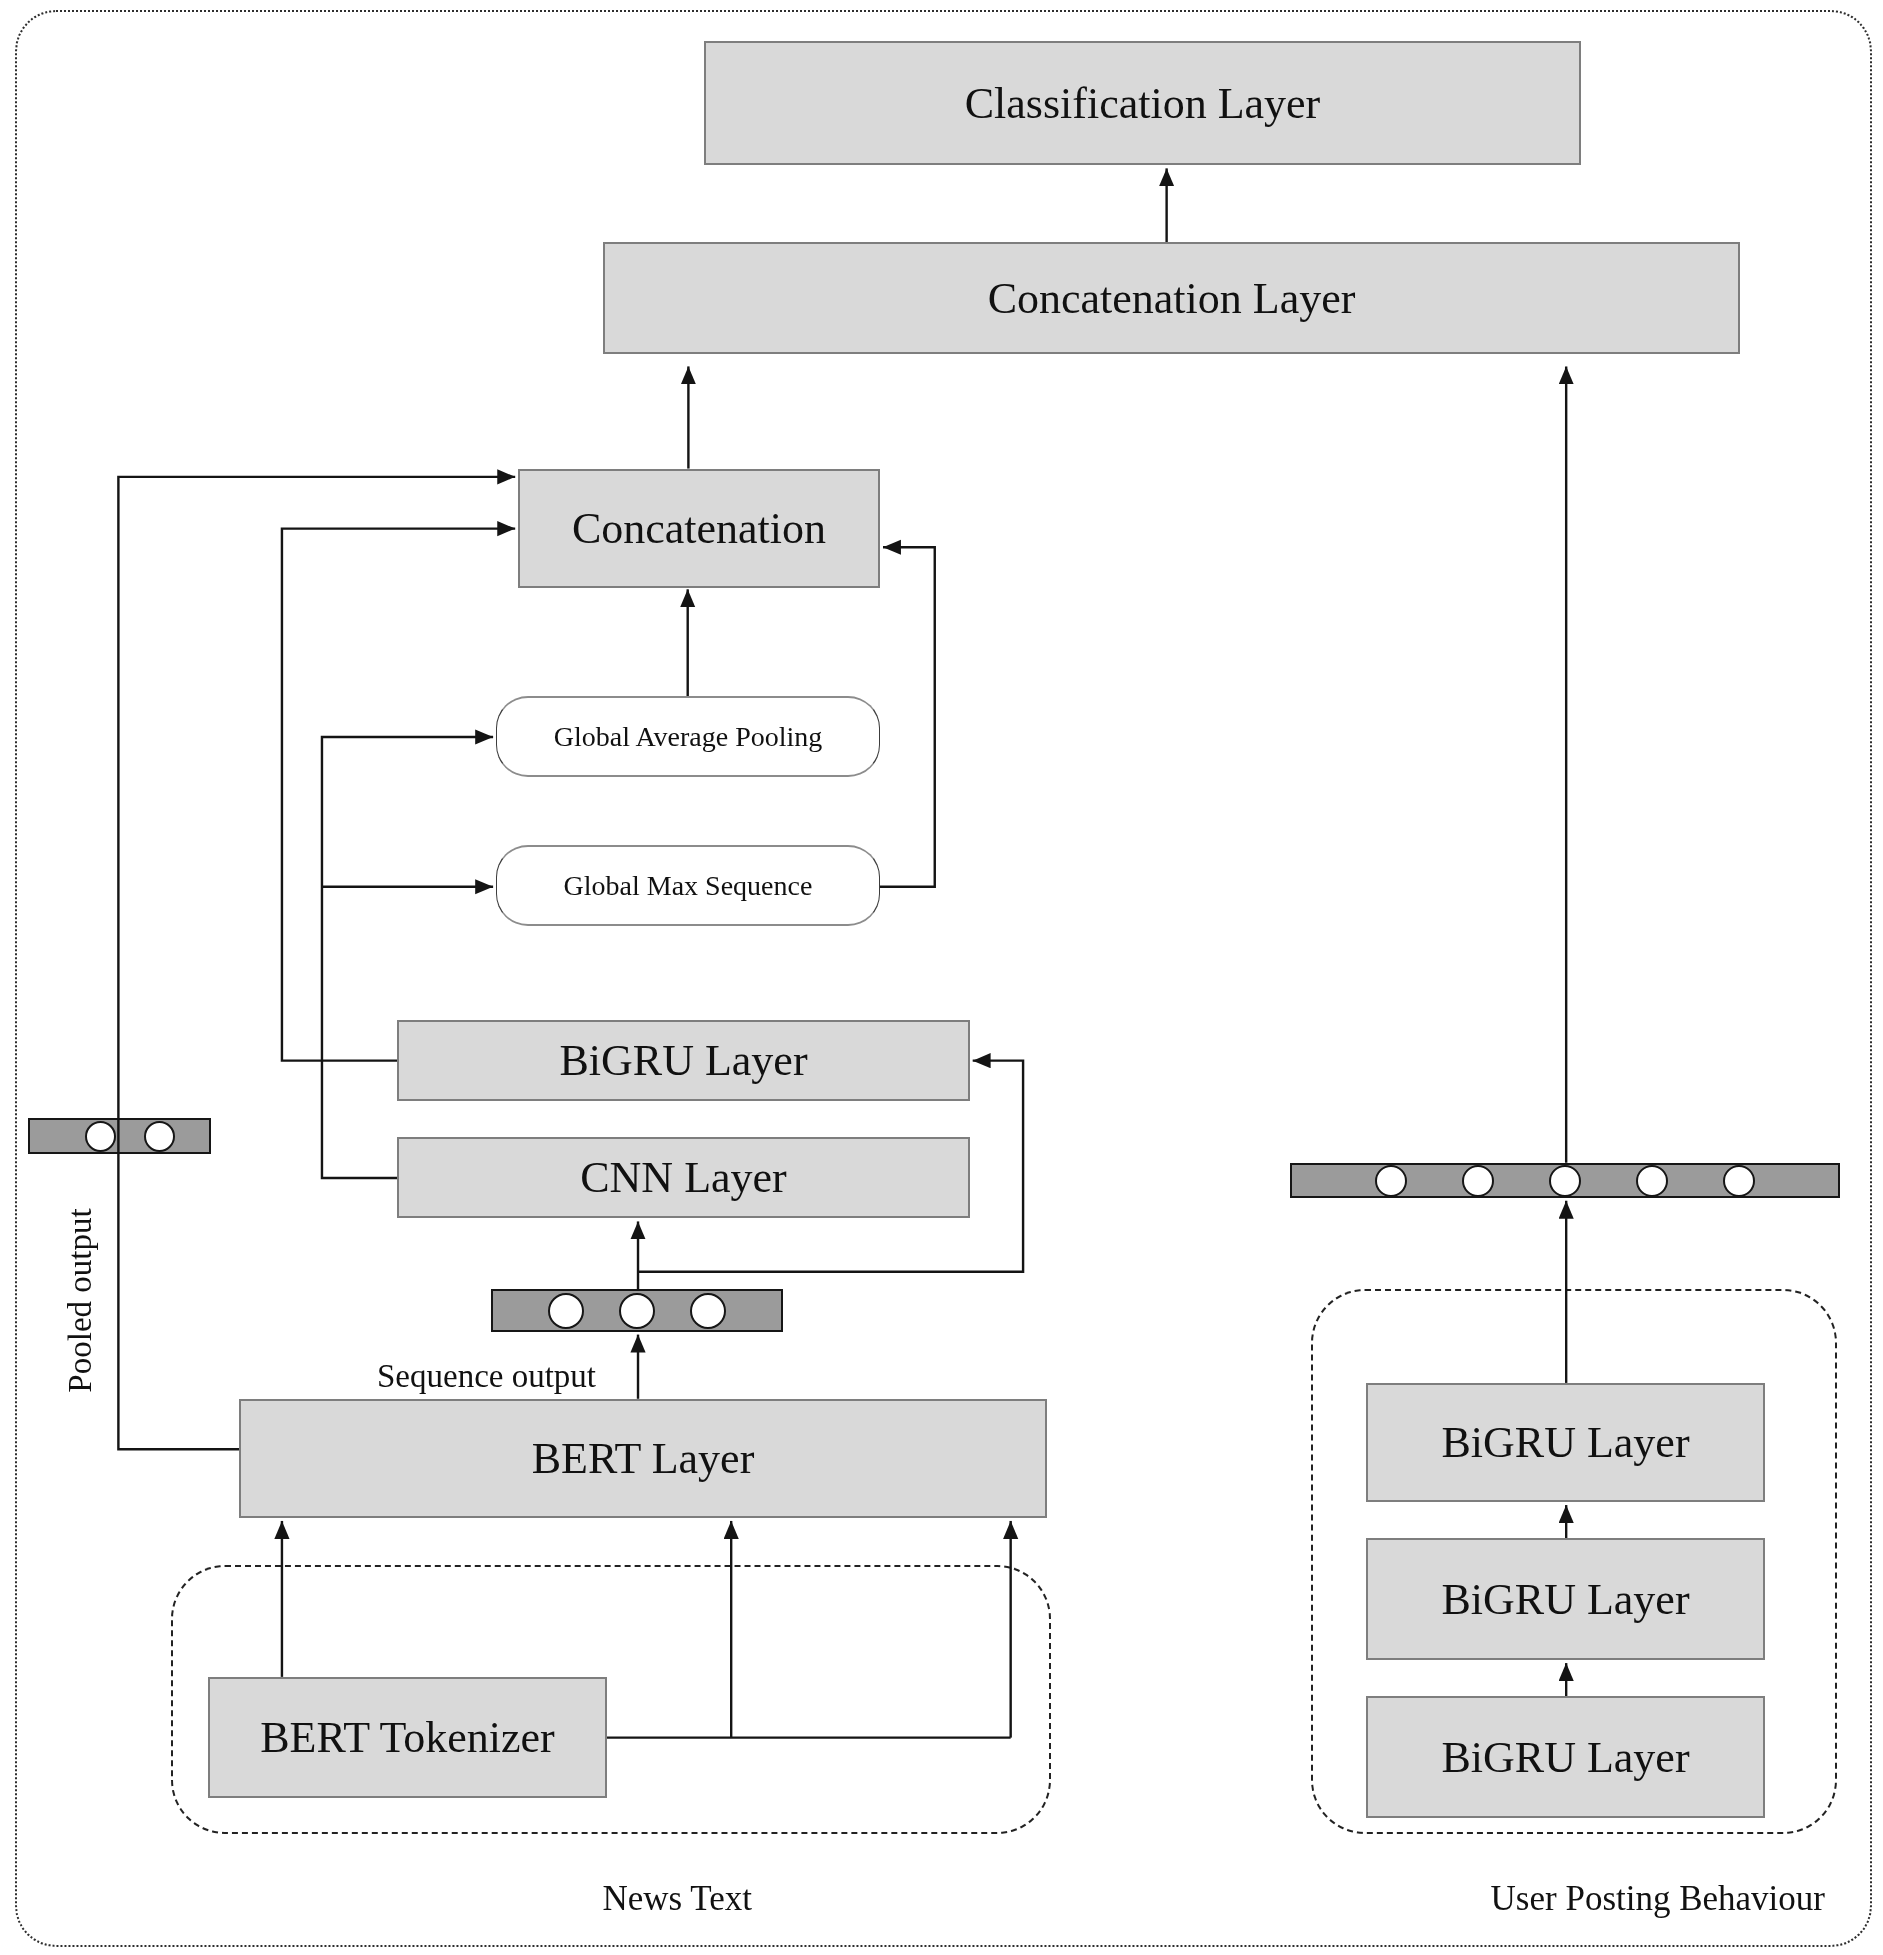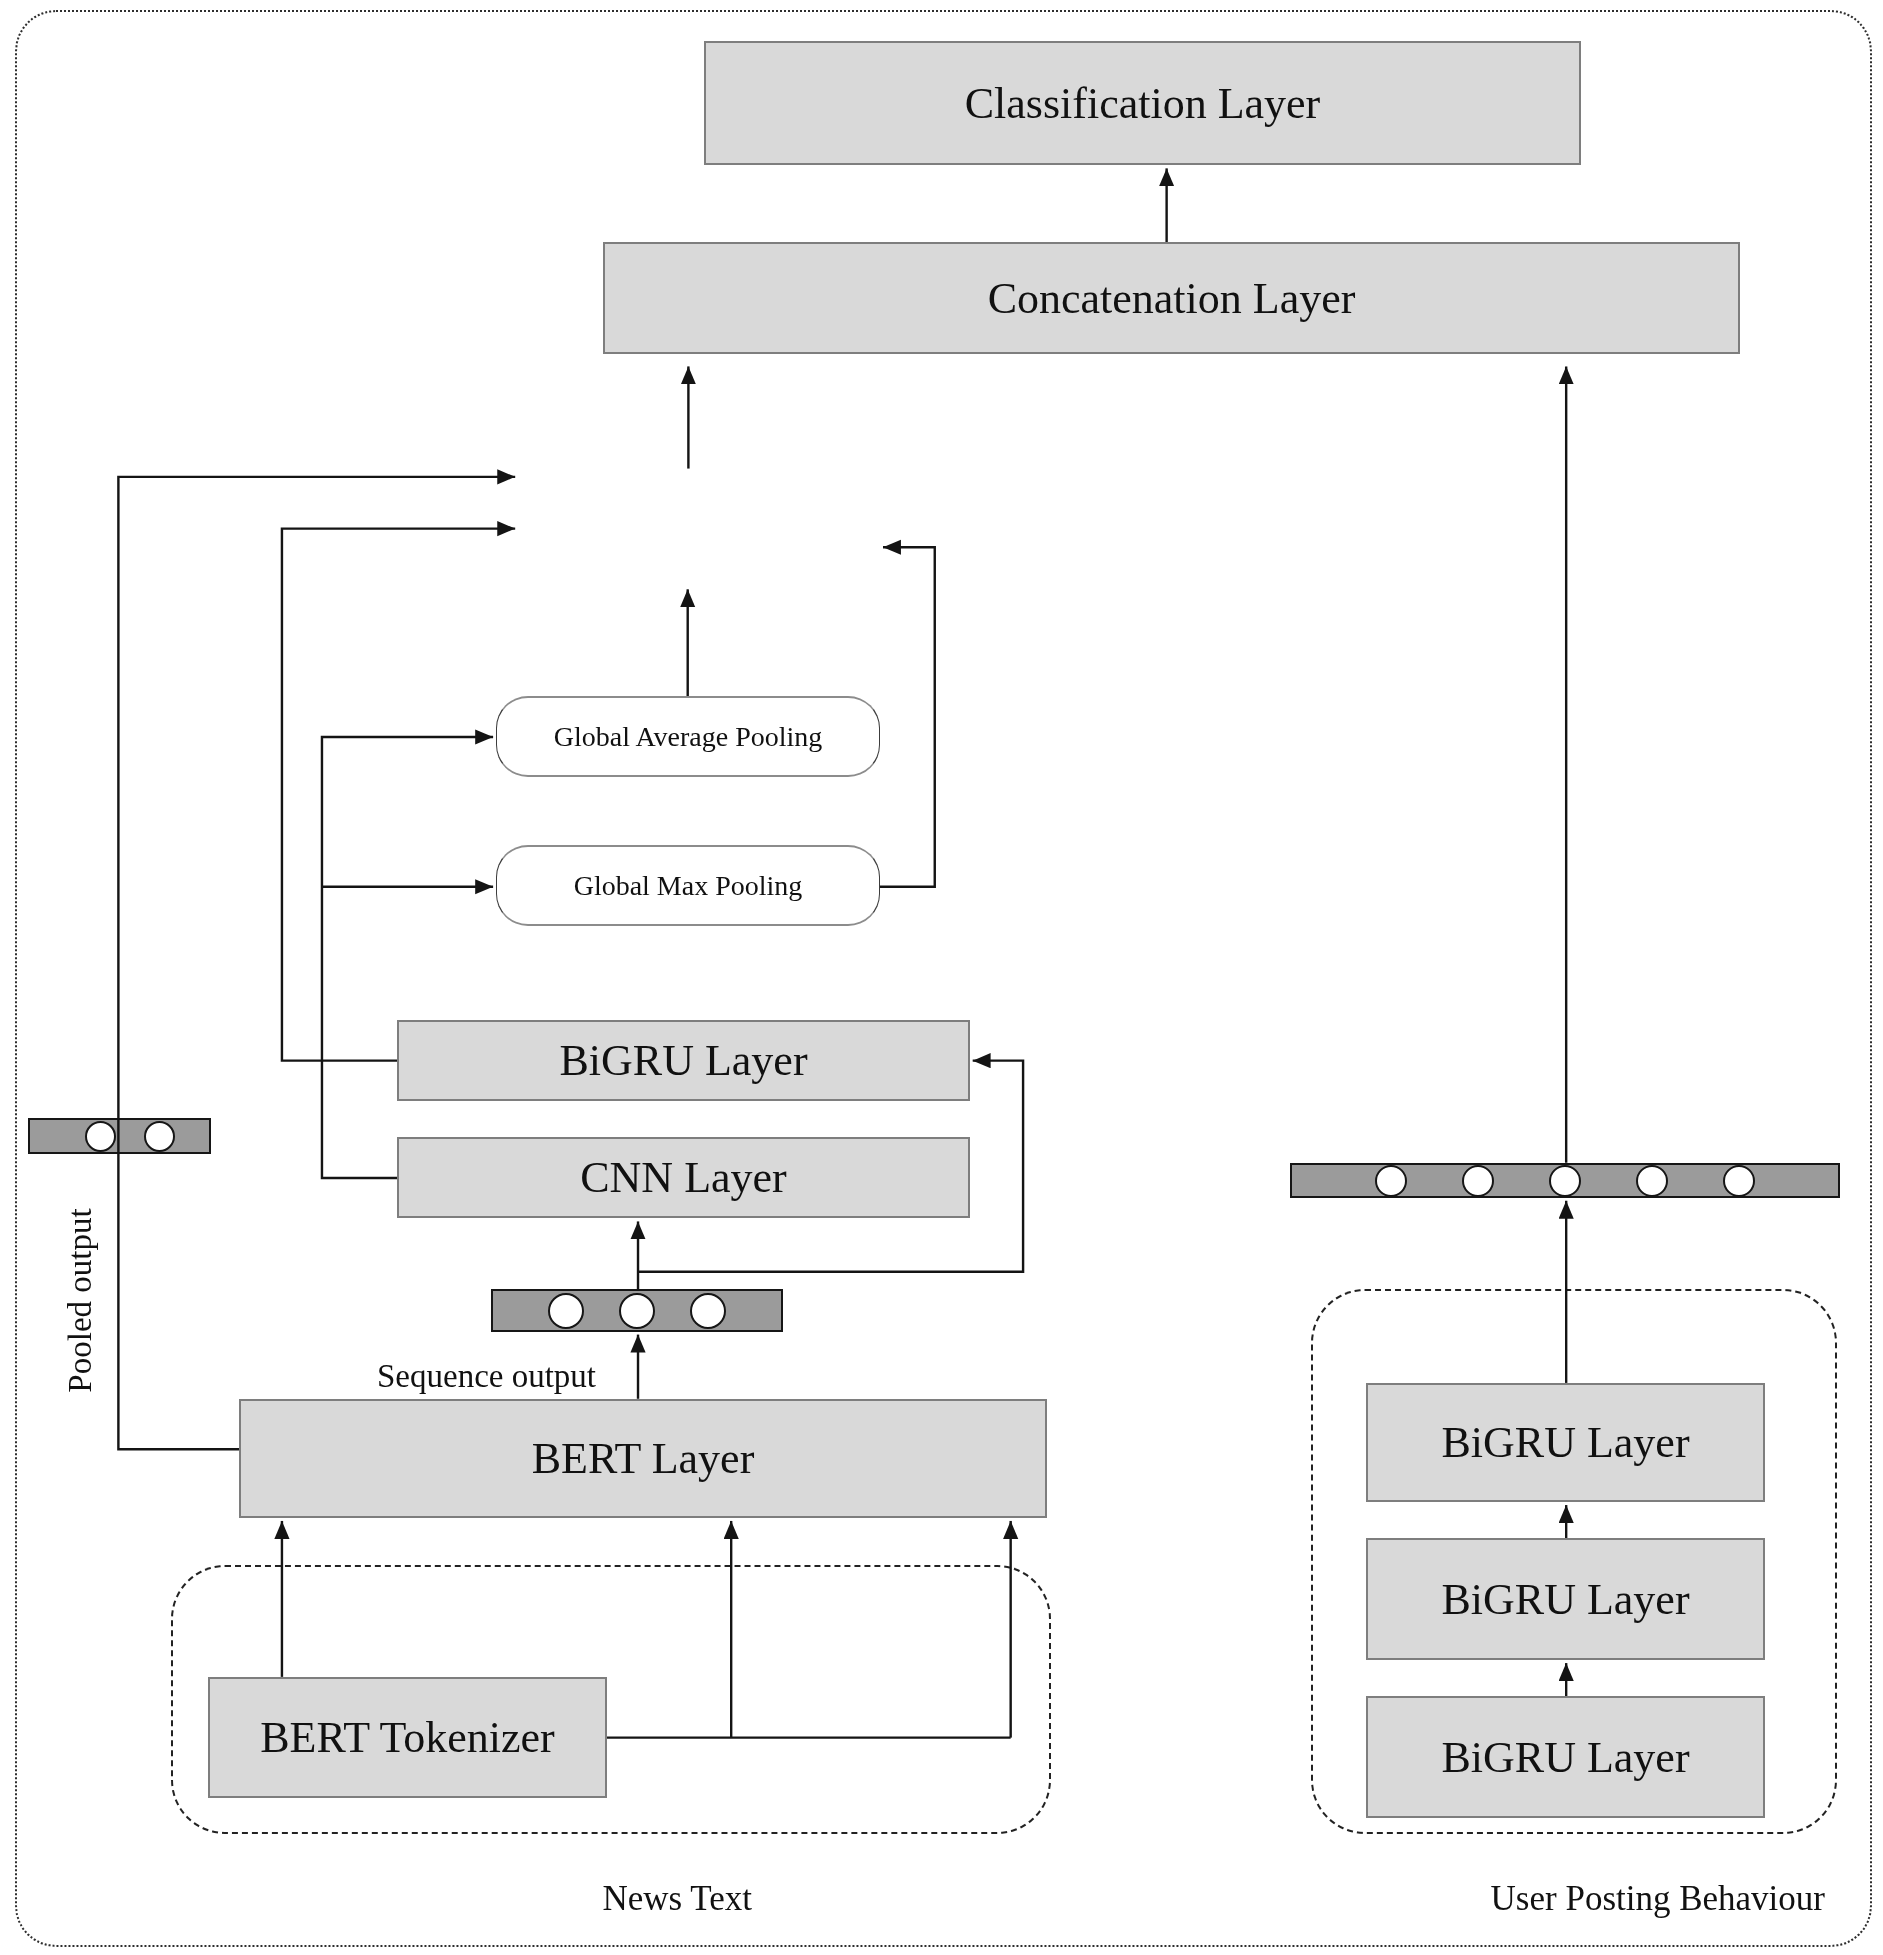--- a/index.html
+++ b/index.html
@@ -96,27 +96,30 @@
   </svg>
 
   <div class="node gray" style="left:704px;top:41px;width:877px;height:124px;">
     <span>Classification Layer</span>
   </div>
 
   <div class="node gray" style="left:603px;top:242px;width:1137px;height:112px;">
     <span>Concatenation Layer</span>
   </div>
 
+  <div class="node gray" style="left:518px;top:469px;width:362px;height:119px;">
+    <span>Concatenation</span>
+  </div>
 
   <div class="node white" style="left:496px;top:696px;width:384px;height:81px;">
     <span>Global Average Pooling</span>
   </div>
 
   <div class="node white" style="left:496px;top:845px;width:384px;height:81px;">
-    <span>Global Max Pooling</span>
+    <span>Global Max Sequence</span>
   </div>
 
   <div class="node gray" style="left:397px;top:1020px;width:573px;height:81px;">
     <span>BiGRU Layer</span>
   </div>
 
   <div class="node gray" style="left:397px;top:1137px;width:573px;height:81px;">
     <span>CNN Layer</span>
   </div>
 

